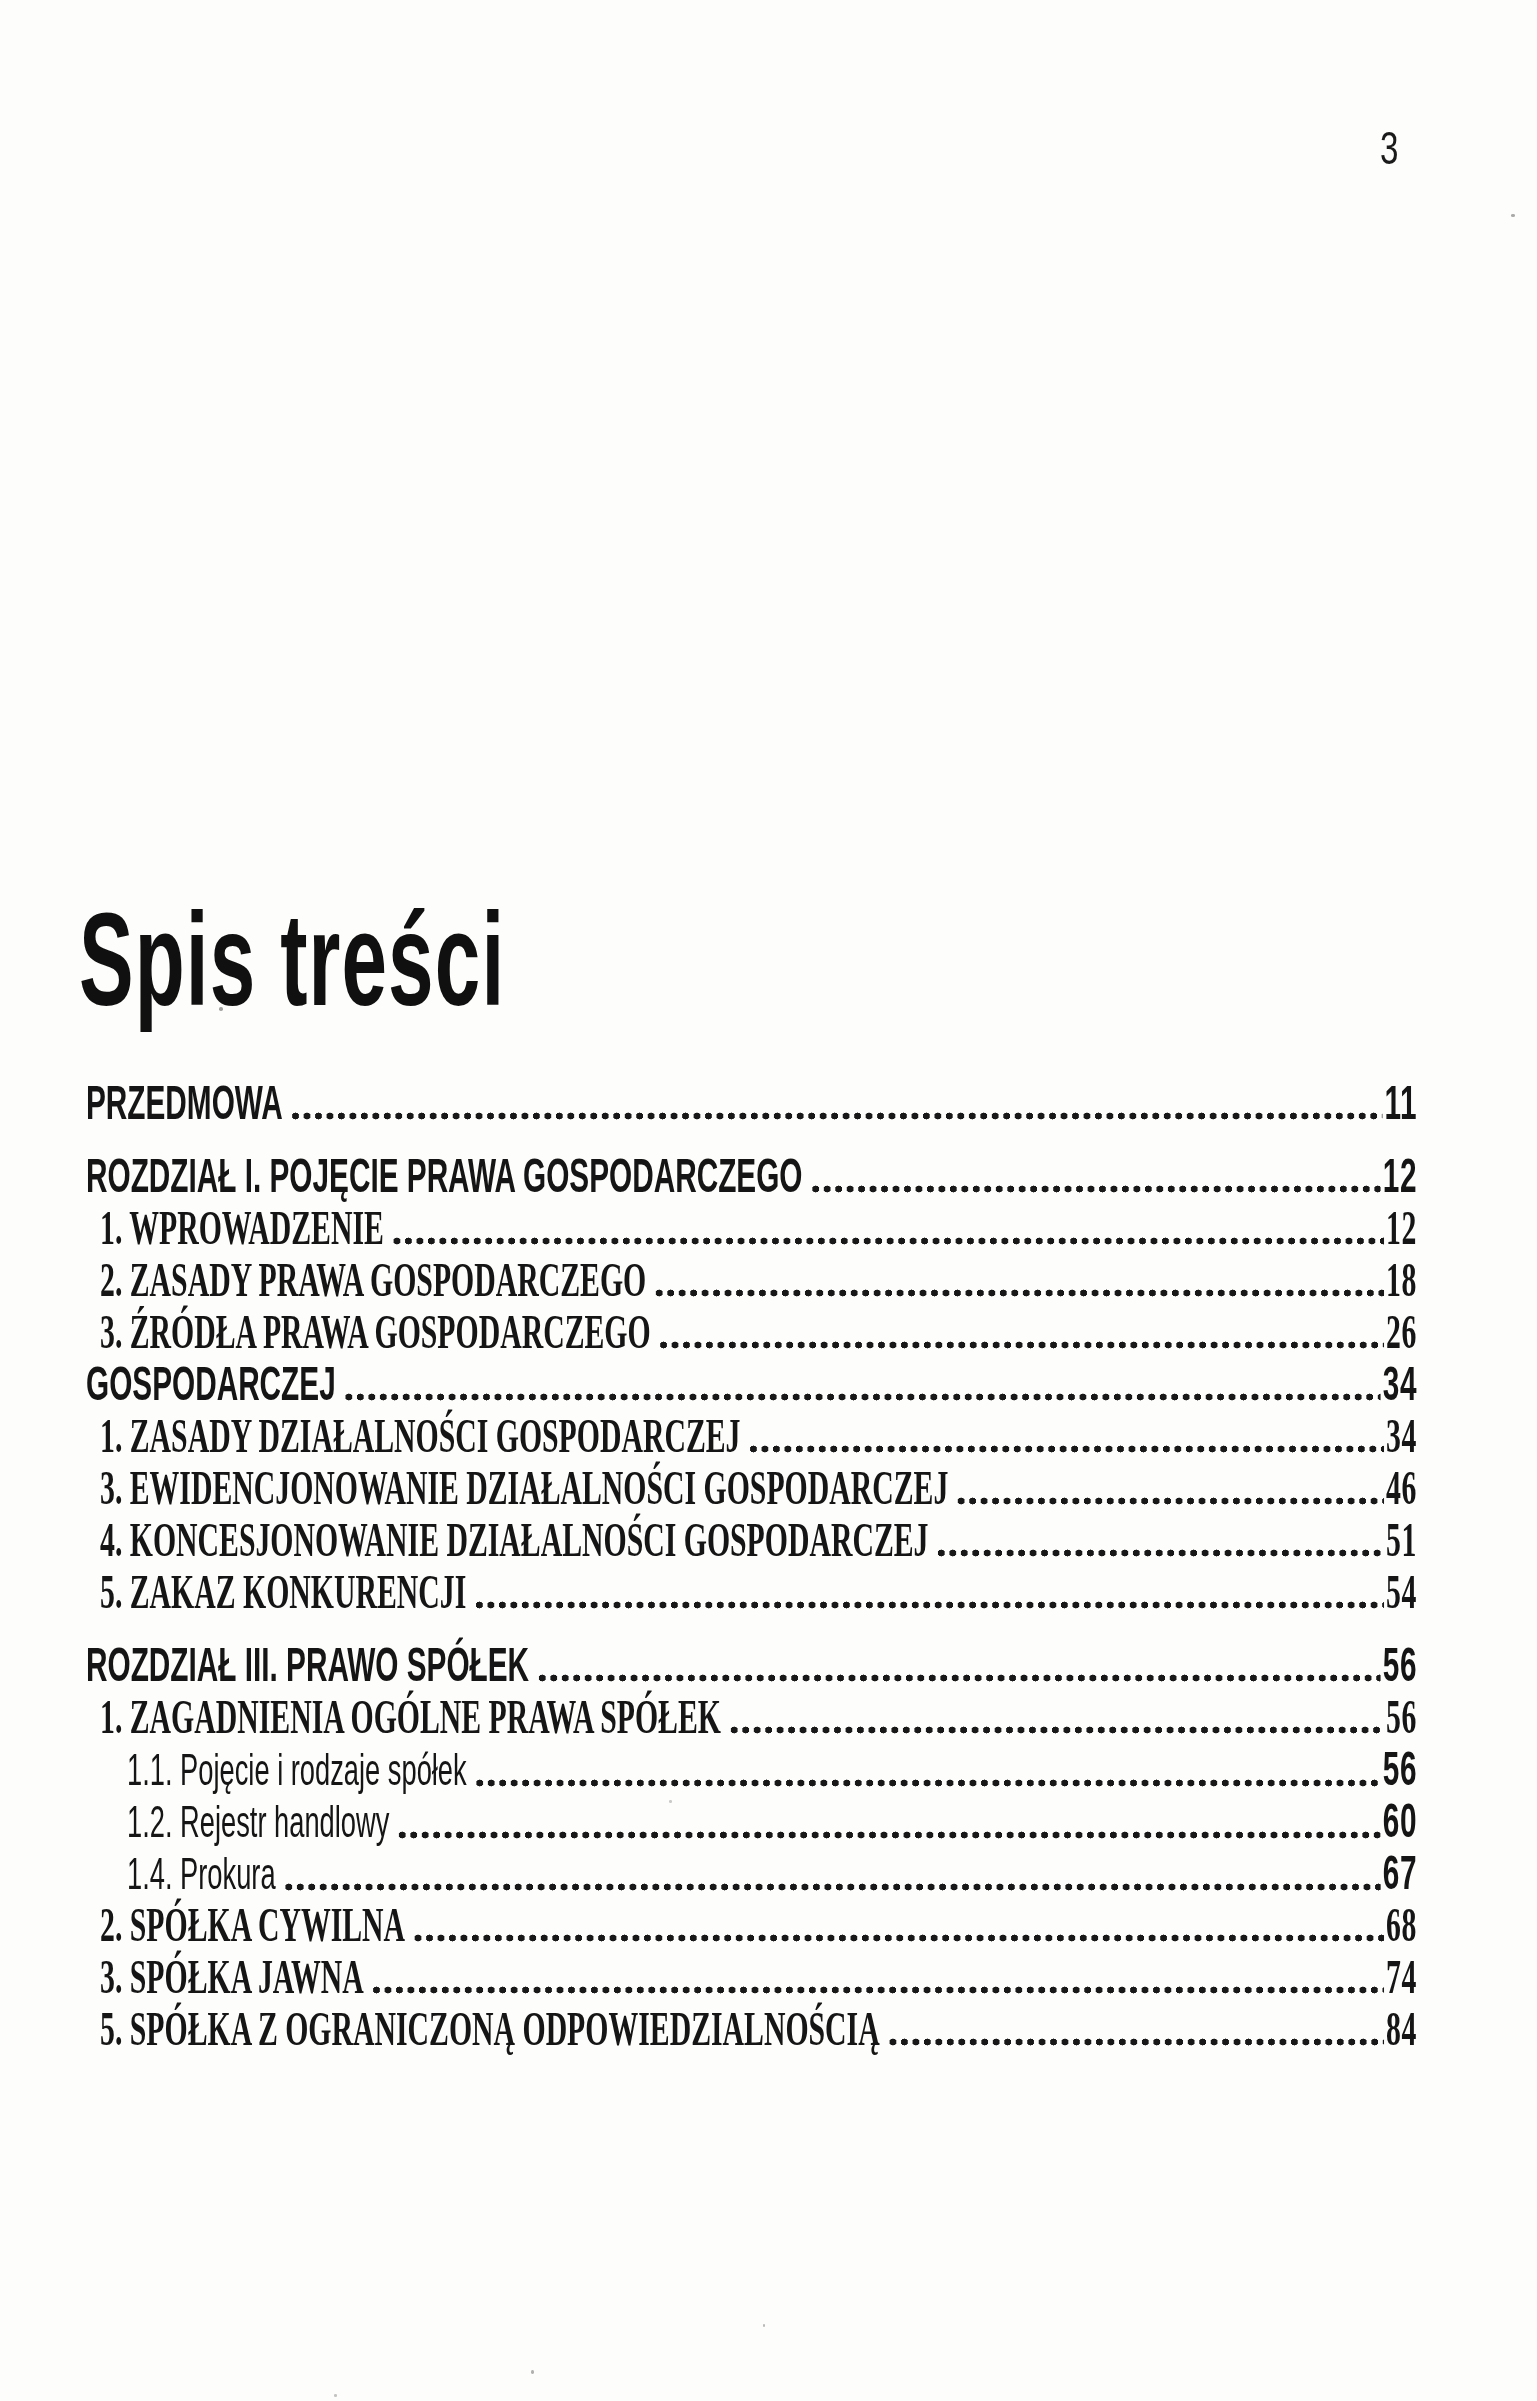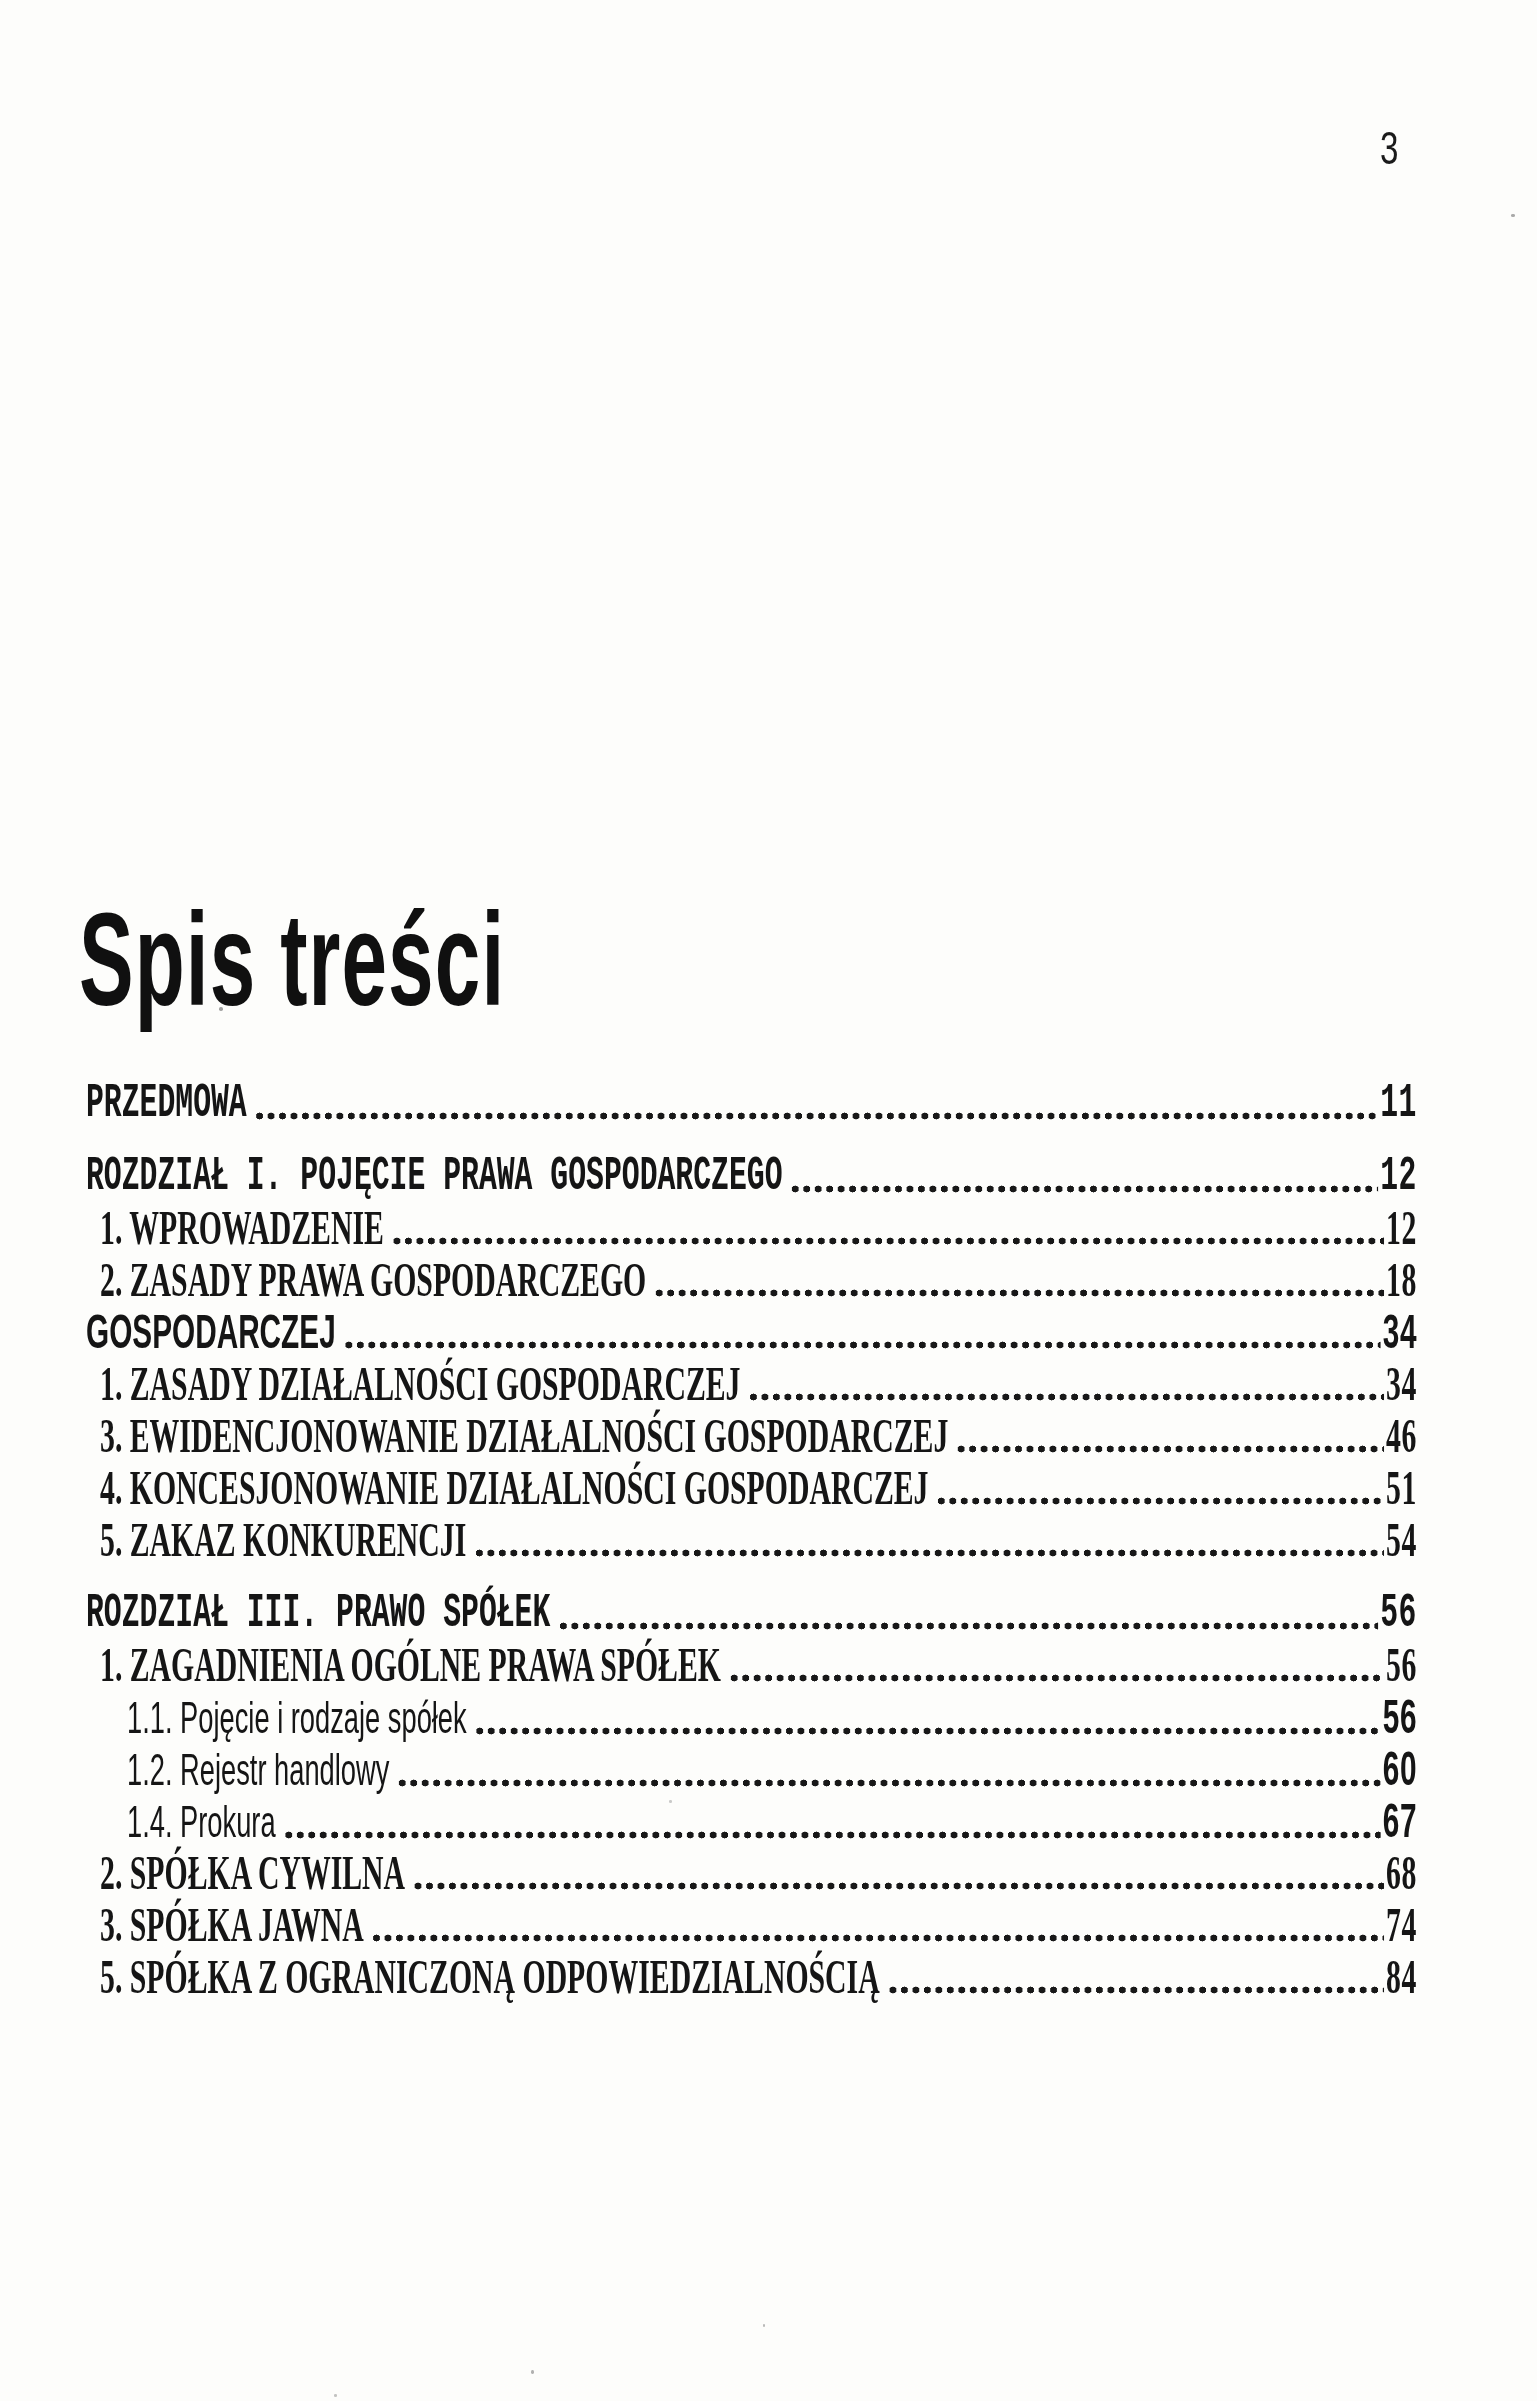--- a/index.html
+++ b/index.html
@@ -28,21 +28,21 @@
   }
   
   .toc{
     position:absolute;left:86px;top:1077px;width:1331px;
   }
   .toc-row{
     height:52px;line-height:52px;
     font-size:48px;font-weight:700;
     color:#151515;
   }
-  .toc-row.level-chapter{margin-top:21px;font-family:Liberation Mono, monospace;}
+  .toc-row.level-chapter{margin-top:21px;}
   .toc-row:first-child{margin-top:0;}
   .toc-row.level-item{padding-left:14px;font-family:Liberation Serif, serif;}
   .toc-row.level-subitem{padding-left:41px;font-size:44px;font-weight:400;text-align:center;}
   .row-inner{
     display:flex;align-items:baseline;
     width:161.29%;
     transform:scaleX(0.62);transform-origin:0 50%;
   }
   .toc-label{white-space:pre;flex:0 0 auto;}
   .dot-leader{
@@ -87,20 +87,27 @@
           <span class="toc-page">12</span>
         </div>
       </div>
       <div class="toc-row level-item">
         <div class="row-inner">
           <span class="toc-label">2. ZASADY PRAWA GOSPODARCZEGO</span>
           <span class="dot-leader"></span>
           <span class="toc-page">18</span>
         </div>
       </div>
+      <div class="toc-row level-item">
+        <div class="row-inner">
+          <span class="toc-label">3. ŹRÓDŁA PRAWA GOSPODARCZEGO</span>
+          <span class="dot-leader"></span>
+          <span class="toc-page">26</span>
+        </div>
+      </div>
       <div class="toc-row level-chapter-cont">
         <div class="row-inner">
           <span class="toc-label">GOSPODARCZEJ</span>
           <span class="dot-leader"></span>
           <span class="toc-page">34</span>
         </div>
       </div>
       <div class="toc-row level-item">
         <div class="row-inner">
           <span class="toc-label">1. ZASADY DZIAŁALNOŚCI GOSPODARCZEJ</span>

